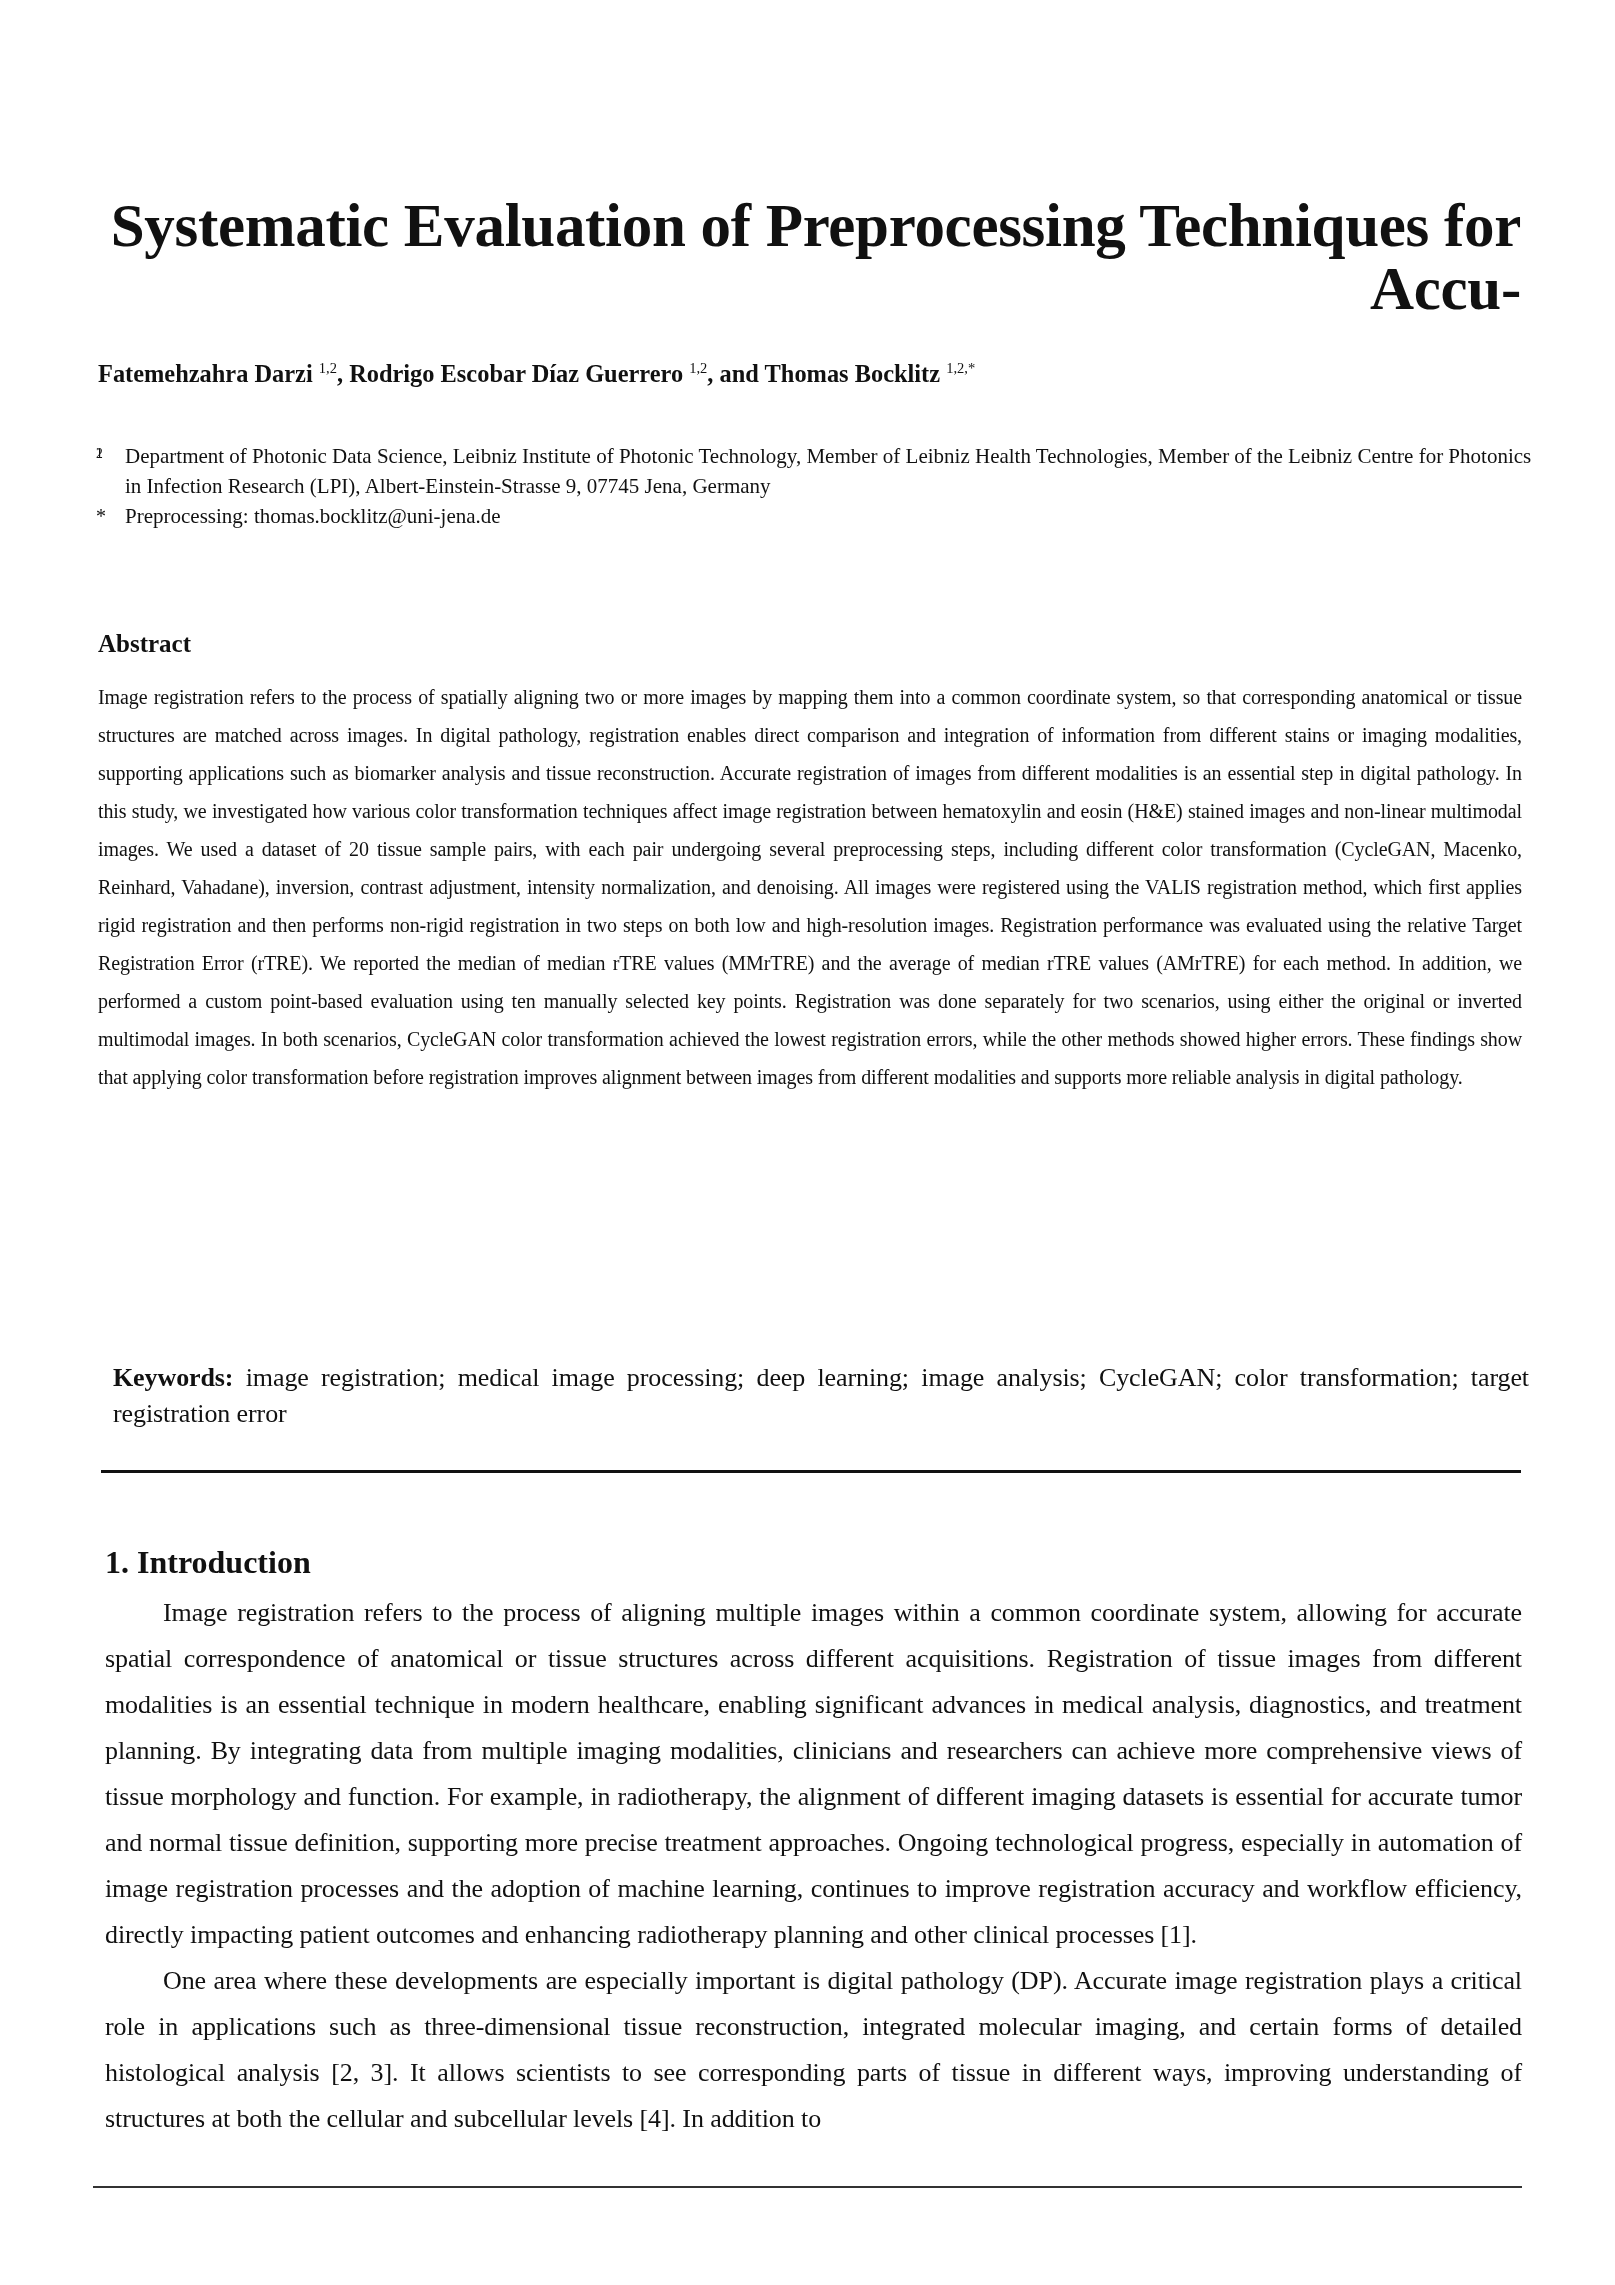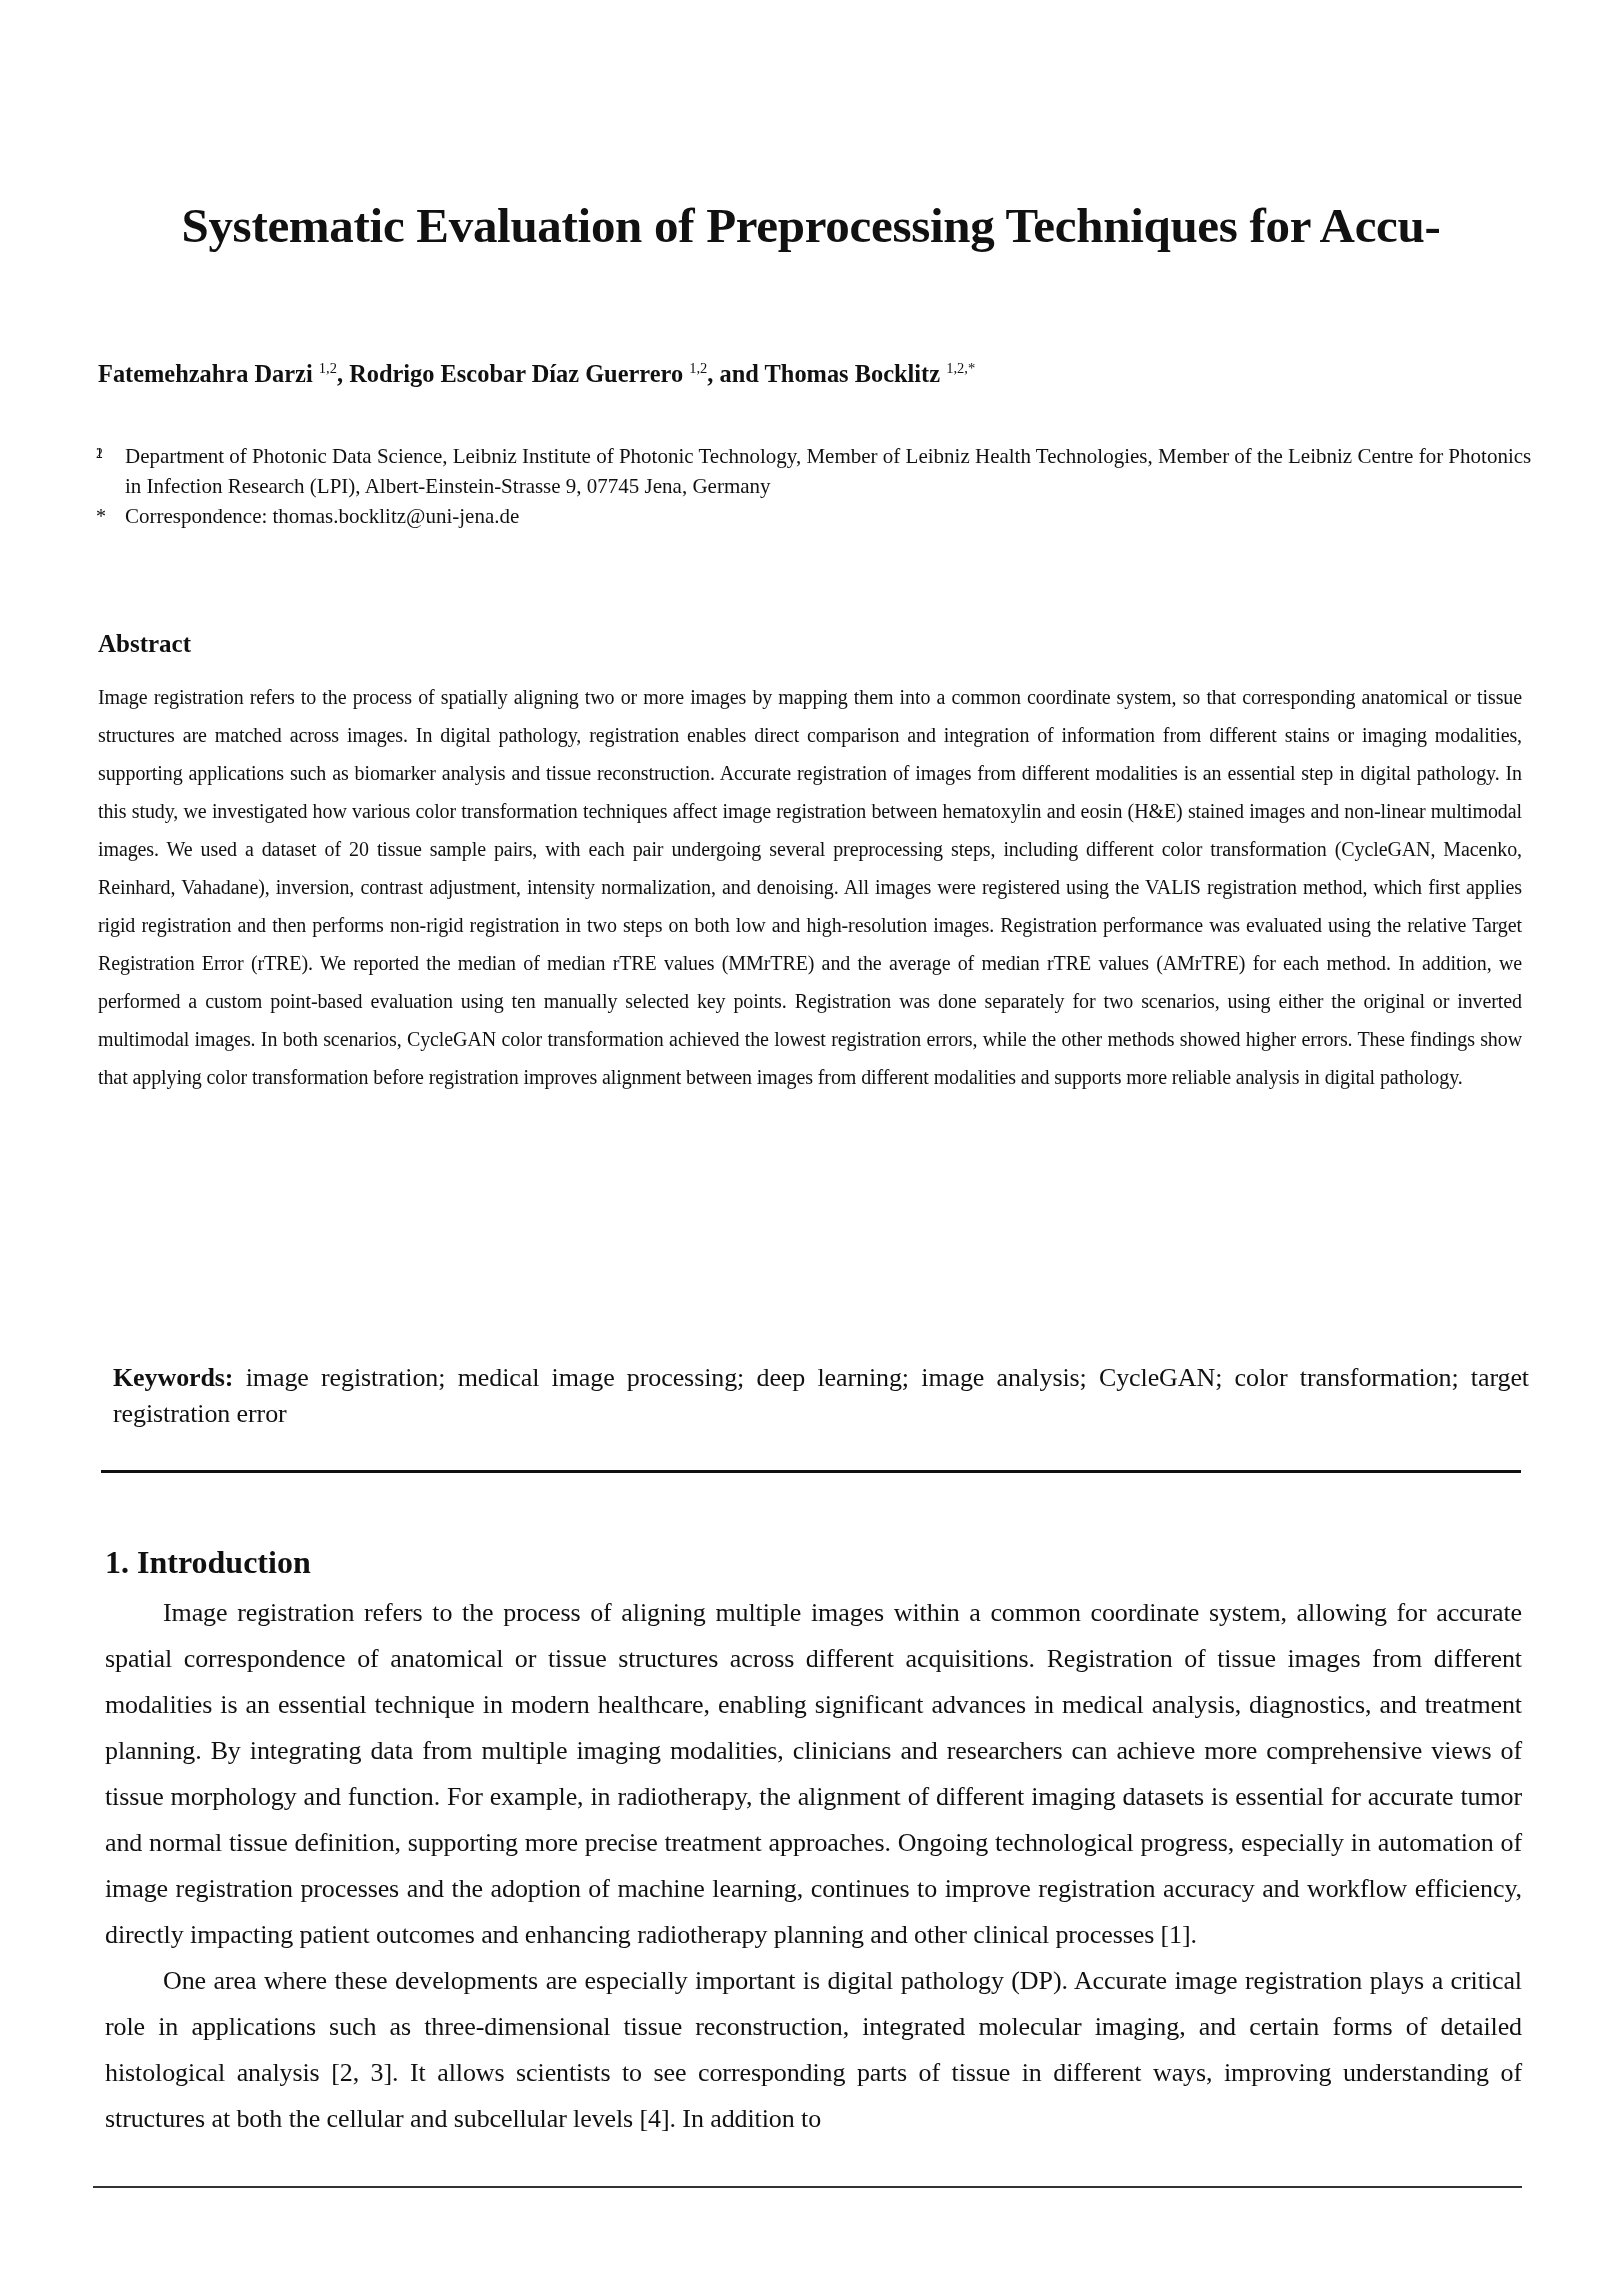--- a/index.html
+++ b/index.html
@@ -4,22 +4,22 @@
   <style>
     html, body { margin: 0; padding: 0; background: #ffffff; }
     body {
       width: 1616px; height: 2285px; position: relative; overflow: hidden;
       font-family: "Liberation Serif", "DejaVu Serif", serif;
       color: #111111;
     }
     .abs { position: absolute; }
     .title {
       left: 101px; width: 1420px; top: 194px;
-      text-align: center; font-weight: bold;
-      font-size: 49px; line-height: 63px; letter-spacing: -0.3px;
+      text-align: right; font-weight: bold;
+      font-size: 61px; line-height: 63px; letter-spacing: -0.3px;
     }
     .authors {
       left: 98px; top: 357px;
       font-weight: bold; font-size: 24.4px; line-height: 33px; white-space: nowrap;
     }
     .authors sup { font-size: 14.5px; font-weight: normal; vertical-align: 9px; line-height: 0; }
     .affils { left: 96px; top: 441px; width: 1438px; font-size: 21px; line-height: 30px; }
     .affil { position: relative; padding-left: 29px; }
     .affil .mark { position: absolute; left: 0; top: -1.8px; font-size: 13.6px; }
     .affil .mark.star { font-size: 20px; top: 0; }
@@ -59,21 +59,21 @@
 <div class="abs affils">
   <div class="affil">
     <span class="mark">1</span>
   </div>
   <div class="affil">
     <span class="mark">2</span>
     <span>Department of Photonic Data Science, Leibniz Institute of Photonic Technology, Member of Leibniz Health Technologies, Member of the Leibniz Centre for Photonics in Infection Research (LPI), Albert-Einstein-Strasse 9, 07745 Jena, Germany</span>
   </div>
   <div class="affil">
     <span class="mark star">*</span>
-    <span>Correspondence: thomas.bocklitz@uni-jena.de</span>
+    <span>Preprocessing: thomas.bocklitz@uni-jena.de</span>
   </div>
 </div>
 
 <div class="abs h-abstract">Abstract</div>
 <div class="abs abstract-text">Image registration refers to the process of spatially aligning two or more images by mapping them into a common coordinate system, so that corresponding anatomical or tissue structures are matched across images. In digital pathology, registration enables direct comparison and integration of information from different stains or imaging modalities, supporting applications such as biomarker analysis and tissue reconstruction. Accurate registration of images from different modalities is an essential step in digital pathology. In this study, we investigated how various color transformation techniques affect image registration between hematoxylin and eosin (H&amp;E) stained images and non-linear multimodal images. We used a dataset of 20 tissue sample pairs, with each pair undergoing several preprocessing steps, including different color transformation (CycleGAN, Macenko, Reinhard, Vahadane), inversion, contrast adjustment, intensity normalization, and denoising. All images were registered using the VALIS registration method, which first applies rigid registration and then performs non-rigid registration in two steps on both low and high-resolution images. Registration performance was evaluated using the relative Target Registration Error (rTRE). We reported the median of median rTRE values (MMrTRE) and the average of median rTRE values (AMrTRE) for each method. In addition, we performed a custom point-based evaluation using ten manually selected key points. Registration was done separately for two scenarios, using either the original or inverted multimodal images. In both scenarios, CycleGAN color transformation achieved the lowest registration errors, while the other methods showed higher errors. These findings show that applying color transformation before registration improves alignment between images from different modalities and supports more reliable analysis in digital pathology.</div>
 
 <div class="abs keywords">
   <b>Keywords:</b>
   <span>image registration; medical image processing; deep learning; image analysis; CycleGAN; color transformation; target registration error</span>
 </div>

